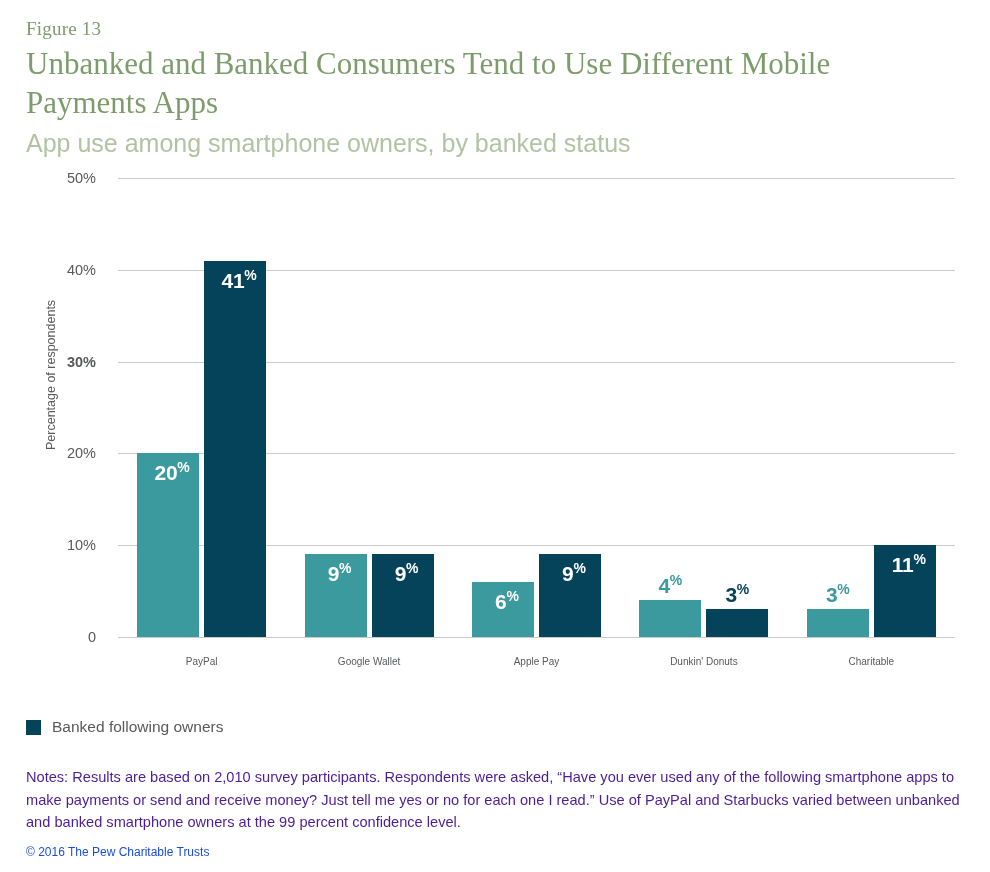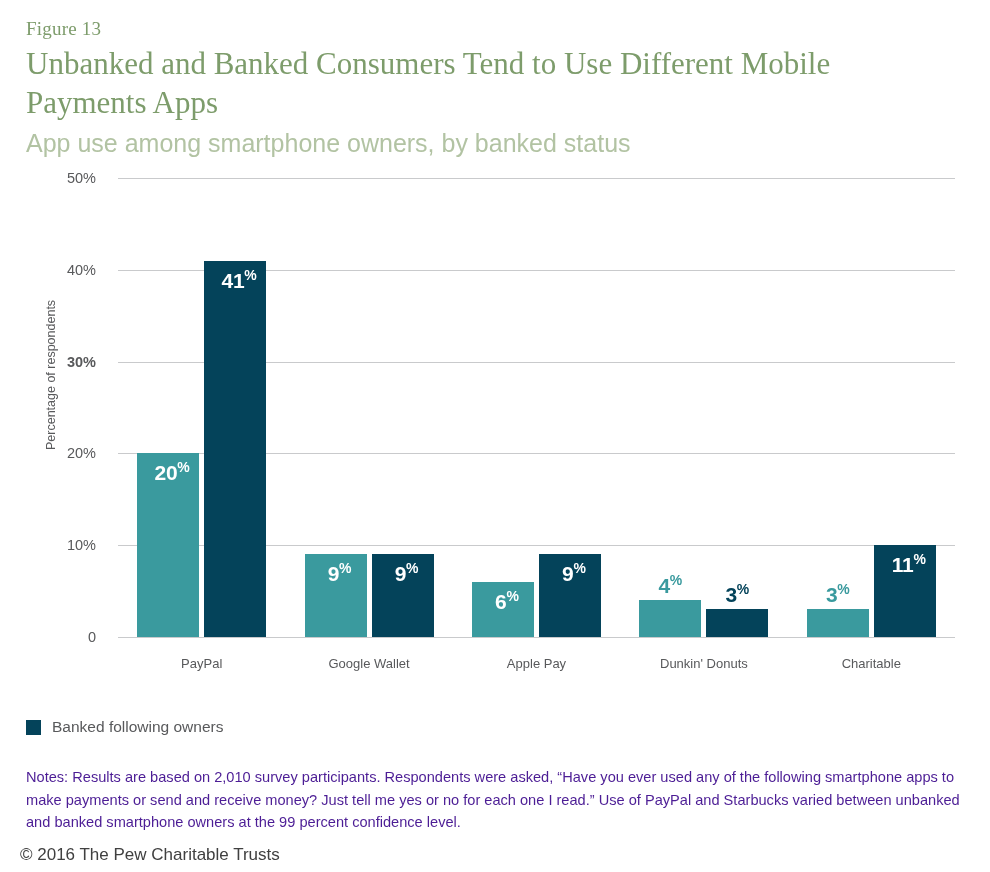--- a/index.html
+++ b/index.html
@@ -122,21 +122,21 @@
   
   .xlabels{
     position:absolute;
     left:118px;top:506px;
     width:837px;height:30px;
   }
   .xlabel{
     position:absolute;
     top:0;
     text-align:center;
-    font-size:13px;
+    font-size:10px;
     color:#58595b;
     white-space:nowrap;
   }
 
   
   .legend{
     position:absolute;
     left:26px;top:718px;
     display:flex;
     align-items:center;
@@ -161,23 +161,23 @@
   .notes{
     position:absolute;
     left:26px;top:766px;
     width:948px;
     font-size:14.6px;
     line-height:1.55;
     color:#4c1d95;
   }
   .credit{
     position:absolute;
-    left:20px;top:845px;
-    font-size:17px;
-    color:#404040;
+    left:26px;top:845px;
+    font-size:12px;
+    color:#1d4ed8;
   }
 </style>
 </head>
 <body>
 
 <div class="header">
   <div class="fig-num">Figure 13</div>
   <div class="fig-title">Unbanked and Banked Consumers Tend to Use Different Mobile Payments Apps</div>
   <div class="fig-subtitle">App use among smartphone owners, by banked status</div>
 </div>

